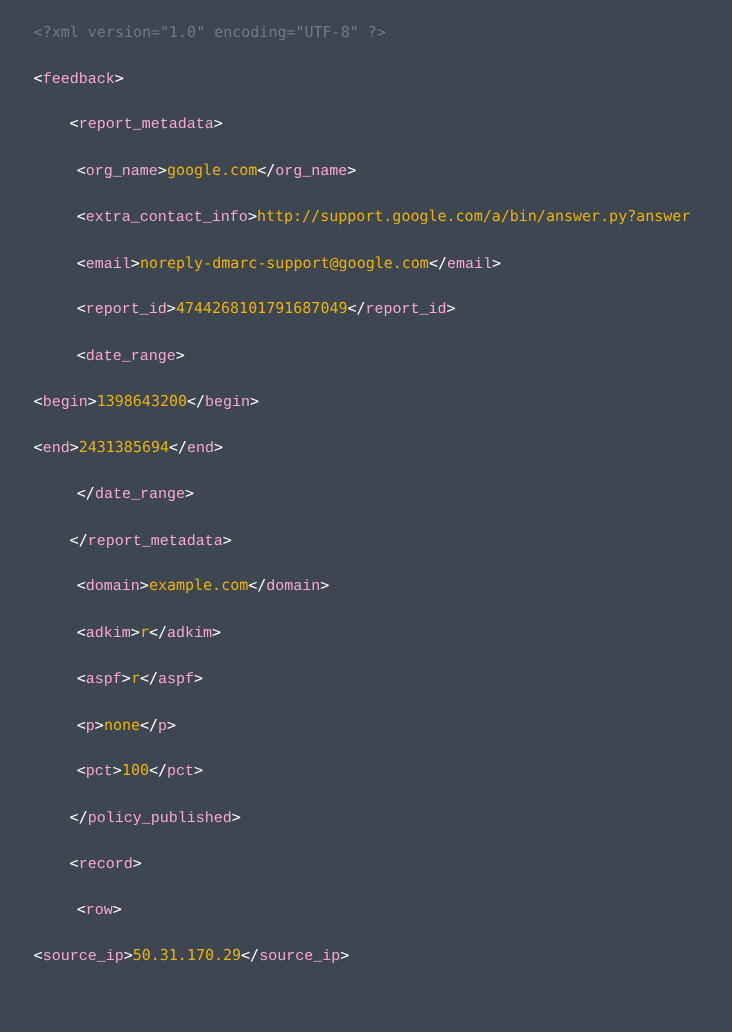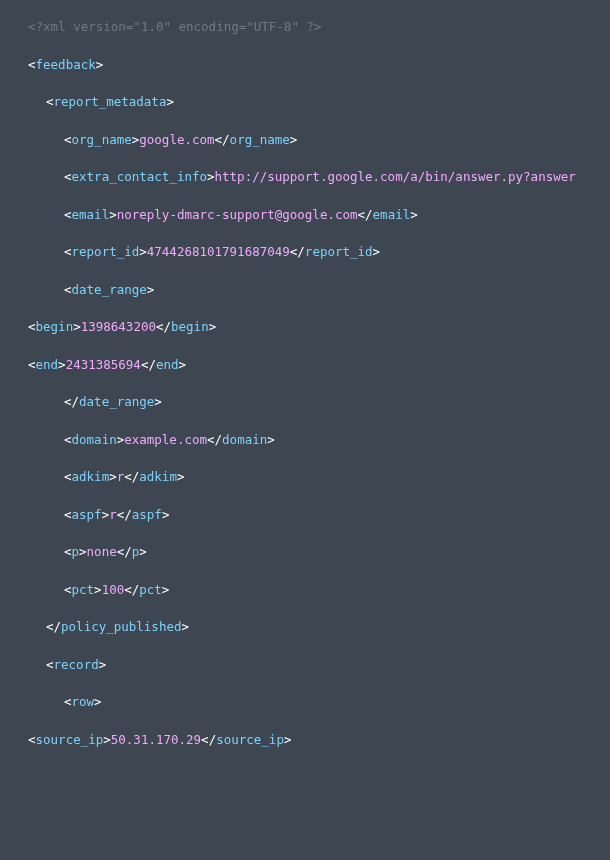--- a/index.html
+++ b/index.html
@@ -14,42 +14,43 @@
     line-height: 1.5;
     color: #ffffff;
   }
   pre {
     margin: 0;
     padding: 18px 0 0 28px;
     white-space: pre;
   }
   .comment { color: #6f7a87; }
   .pun     { color: #ffffff; }       
-  .tag     { color: #7dd3fc; }
-  .text    { color: #f0abfc; }       
+  .tag     { color: #f9a8d4; font-family: Liberation Mono, monospace; }
+  .text    { color: #eab308; }       
   .ind1 { margin-left: 0; }
-  .ind2 { margin-left: 18px; }
+  .ind2 { margin-left: 30px; }
   .ind3 { margin-left: 36px; }
   .ind4 { }
   .line { display: block; }
 </style>
 </head>
 <body>
 
 <pre><span class="line ind1 comment">&lt;?xml version="1.0" encoding="UTF-8" ?&gt;</span>
 <span class="line ind1"><span class="pun">&lt;</span><span class="tag">feedback</span><span class="pun">&gt;</span></span>
 <span class="line ind2"><span class="pun">&lt;</span><span class="tag">report_metadata</span><span class="pun">&gt;</span></span>
 <span class="line ind3"><span class="pun">&lt;</span><span class="tag">org_name</span><span class="pun">&gt;</span><span class="text">google.com</span><span class="pun">&lt;/</span><span class="tag">org_name</span><span class="pun">&gt;</span></span>
 <span class="line ind3"><span class="pun">&lt;</span><span class="tag">extra_contact_info</span><span class="pun">&gt;</span><span class="text">http://support.google.com/a/bin/answer.py?answer</span></span>
 <span class="line ind3"><span class="pun">&lt;</span><span class="tag">email</span><span class="pun">&gt;</span><span class="text">noreply-dmarc-support@google.com</span><span class="pun">&lt;/</span><span class="tag">email</span><span class="pun">&gt;</span></span>
 <span class="line ind3"><span class="pun">&lt;</span><span class="tag">report_id</span><span class="pun">&gt;</span><span class="text">4744268101791687049</span><span class="pun">&lt;/</span><span class="tag">report_id</span><span class="pun">&gt;</span></span>
 <span class="line ind3"><span class="pun">&lt;</span><span class="tag">date_range</span><span class="pun">&gt;</span></span>
 <span class="line ind4"><span class="pun">&lt;</span><span class="tag">begin</span><span class="pun">&gt;</span><span class="text">1398643200</span><span class="pun">&lt;/</span><span class="tag">begin</span><span class="pun">&gt;</span></span>
 <span class="line ind4"><span class="pun">&lt;</span><span class="tag">end</span><span class="pun">&gt;</span><span class="text">2431385694</span><span class="pun">&lt;/</span><span class="tag">end</span><span class="pun">&gt;</span></span>
 <span class="line ind3"><span class="pun">&lt;/</span><span class="tag">date_range</span><span class="pun">&gt;</span></span>
+<span class="line ind2"><span class="pun">&lt;/</span><span class="tag">report_metadata</span><span class="pun">&gt;</span></span>
 <span class="line ind3"><span class="pun">&lt;</span><span class="tag">domain</span><span class="pun">&gt;</span><span class="text">example.com</span><span class="pun">&lt;/</span><span class="tag">domain</span><span class="pun">&gt;</span></span>
 <span class="line ind3"><span class="pun">&lt;</span><span class="tag">adkim</span><span class="pun">&gt;</span><span class="text">r</span><span class="pun">&lt;/</span><span class="tag">adkim</span><span class="pun">&gt;</span></span>
 <span class="line ind3"><span class="pun">&lt;</span><span class="tag">aspf</span><span class="pun">&gt;</span><span class="text">r</span><span class="pun">&lt;/</span><span class="tag">aspf</span><span class="pun">&gt;</span></span>
 <span class="line ind3"><span class="pun">&lt;</span><span class="tag">p</span><span class="pun">&gt;</span><span class="text">none</span><span class="pun">&lt;/</span><span class="tag">p</span><span class="pun">&gt;</span></span>
 <span class="line ind3"><span class="pun">&lt;</span><span class="tag">pct</span><span class="pun">&gt;</span><span class="text">100</span><span class="pun">&lt;/</span><span class="tag">pct</span><span class="pun">&gt;</span></span>
 <span class="line ind2"><span class="pun">&lt;/</span><span class="tag">policy_published</span><span class="pun">&gt;</span></span>
 <span class="line ind2"><span class="pun">&lt;</span><span class="tag">record</span><span class="pun">&gt;</span></span>
 <span class="line ind3"><span class="pun">&lt;</span><span class="tag">row</span><span class="pun">&gt;</span></span>
 <span class="line ind4"><span class="pun">&lt;</span><span class="tag">source_ip</span><span class="pun">&gt;</span><span class="text">50.31.170.29</span><span class="pun">&lt;/</span><span class="tag">source_ip</span><span class="pun">&gt;</span></span>
 

